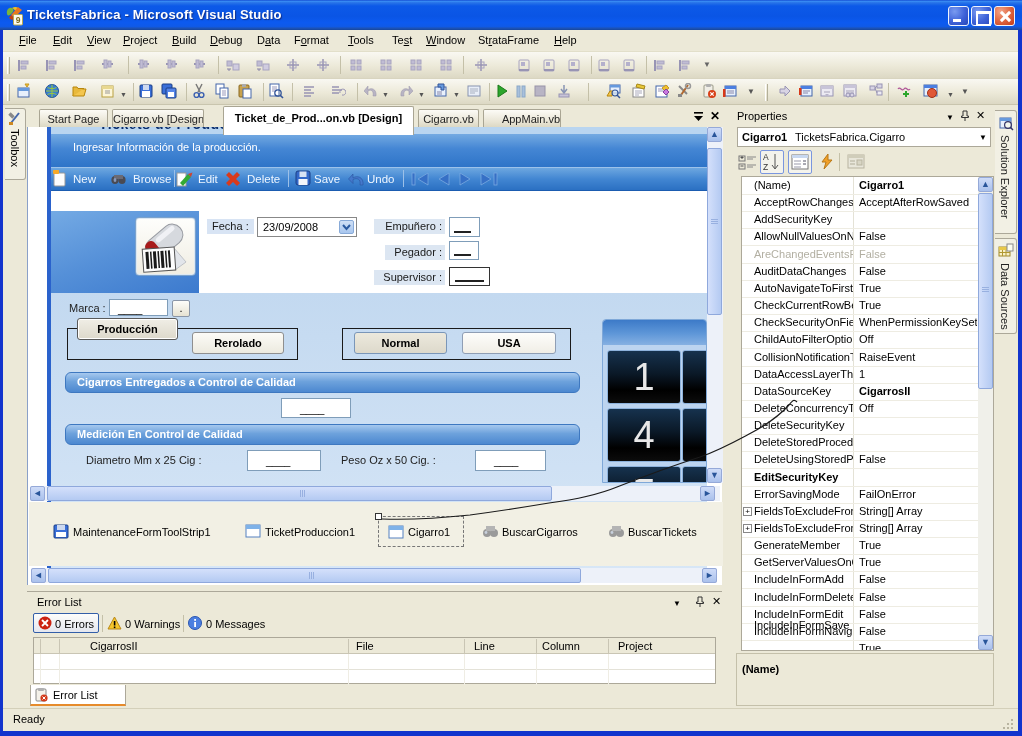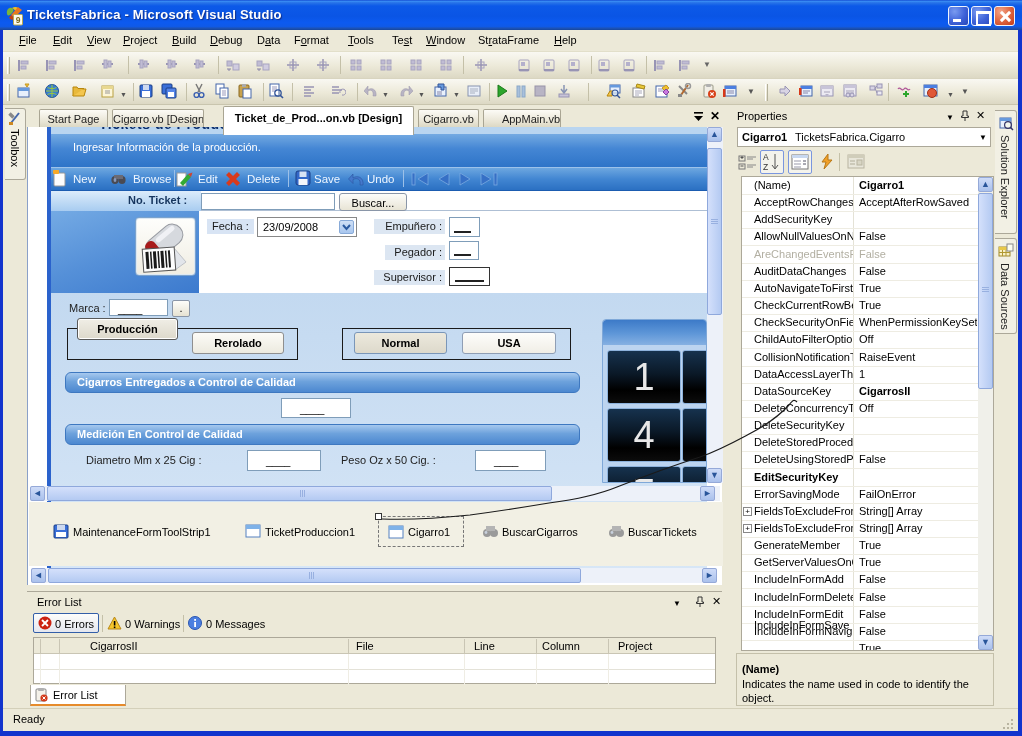--- a/index.html
+++ b/index.html
@@ -537,26 +537,20 @@
         <text x="22" y="15">New</text>
         <text x="82" y="15">Browse</text>
         <text x="147" y="15">Edit</text>
         <text x="196" y="15">Delete</text>
         <text x="263" y="15">Save</text>
         <text x="316" y="15">Undo</text>
         </g>
       </svg>
     </div>
 
-    <div class="abs" style="left:23px;top:64px;width:656px;height:20px;background:#fff;border-bottom:1px solid #aebfd4;">
-      <div style="position:absolute;left:0;top:0;width:150px;height:20px;background:linear-gradient(180deg,#dcecfb,#a8ccf0);"></div>
-      <div style="position:absolute;left:77px;top:3px;font-weight:bold;color:#16355e;">No. Ticket :</div>
-      <div class="tbox" style="left:150px;top:2px;width:134px;height:17px;"></div>
-      <div style="position:absolute;left:288px;top:2px;width:68px;height:18px;background:linear-gradient(180deg,#fdfdfa,#e8e4d5);border:1px solid #8a96a8;border-radius:3px;text-align:center;padding-top:3px;">Buscar...</div>
-    </div>
 
     <div class="abs" style="left:23px;top:84px;width:656px;height:82px;background:#fff;">
       <div style="position:absolute;left:0;top:0;width:148px;height:82px;background:linear-gradient(160deg,#74aae4 0%,#5590d8 50%,#3c7ace 100%);"></div>
 
       <div style="position:absolute;left:84px;top:6px;width:61px;height:59px;background:linear-gradient(180deg,#fefefc,#f0ede2);border:1px solid #7ba2cc;border-radius:4px;box-shadow:inset 0 0 0 1px #dce8f4;">
         <svg width="59" height="57" viewBox="0 0 59 57">
           <g transform="rotate(-40 20 31)">
             <rect x="10" y="20" width="42" height="21" rx="10" fill="#d6d9de" stroke="#979aa1"></rect>
             <rect x="12" y="20.5" width="11" height="20" rx="5" fill="#a81c1c"></rect>
             <rect x="25" y="23" width="23" height="5" rx="2.5" fill="#f0f1f5"></rect>
@@ -913,21 +907,20 @@
       <div style="position:absolute;left:236px;top:0;width:16px;height:474px;background:#f0f0ea;">
         <div class="sbarrow" style="left:0;top:0;">▲</div>
         <div class="sbthumb" style="left:0;top:16px;width:15px;height:196px;"></div>
         <div style="position:absolute;left:4px;top:110px;width:7px;height:1px;background:#98b0e0;box-shadow:0 2px 0 #98b0e0,0 4px 0 #98b0e0;"></div>
         <div class="sbarrow" style="left:0;top:458px;">▼</div>
       </div>
     </div>
 
     <div class="abs" style="left:3px;top:547px;width:258px;height:53px;border:1px solid #c4c0aa;background:#ece9d8;">
       <div style="position:absolute;left:5px;top:9px;font-weight:bold;">(Name)</div>
-      <div style="position:absolute;left:5px;top:24px;width:235px;line-height:13.5px;">Indicates the name used in code to identify the object.</div>
     </div>
 </div>
 
   <div id="righttabs" class="abs">
     <div class="abs" style="left:0;top:2px;width:22px;height:124px;background:#f2f0e4;border:1px solid #aca899;border-left:none;border-radius:0 3px 3px 0;">
       <svg style="position:absolute;left:3px;top:4px;" width="16" height="16" viewBox="0 0 16 16">
           <rect x="2" y="3" width="11" height="10" fill="#e8f0fc" stroke="#4466aa"></rect>
           <rect x="2" y="3" width="11" height="3" fill="#6699dd"></rect>
           <circle cx="10" cy="10" r="3.4" fill="#f8f8e8" fill-opacity="0.7" stroke="#336" stroke-width="1.2"></circle>
           <path d="M12.3 12.3 L15 15" stroke="#336" stroke-width="1.5"></path>

